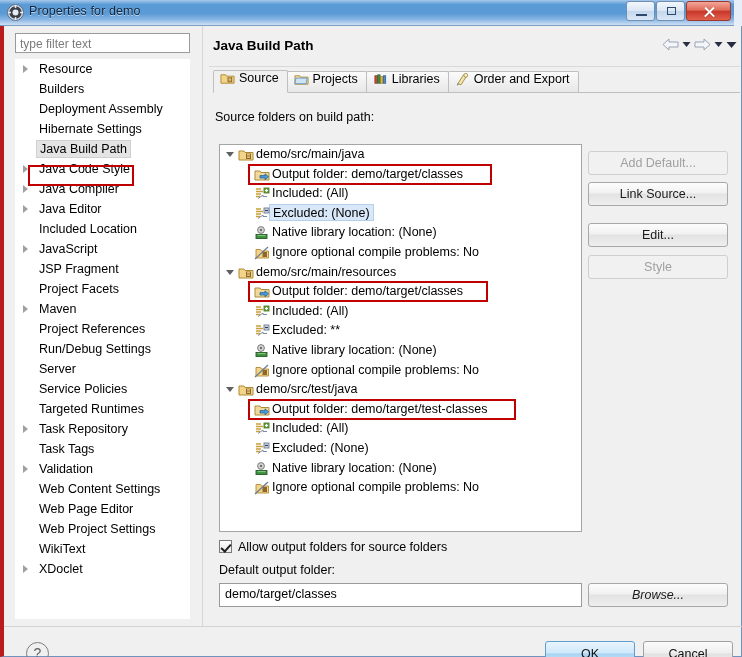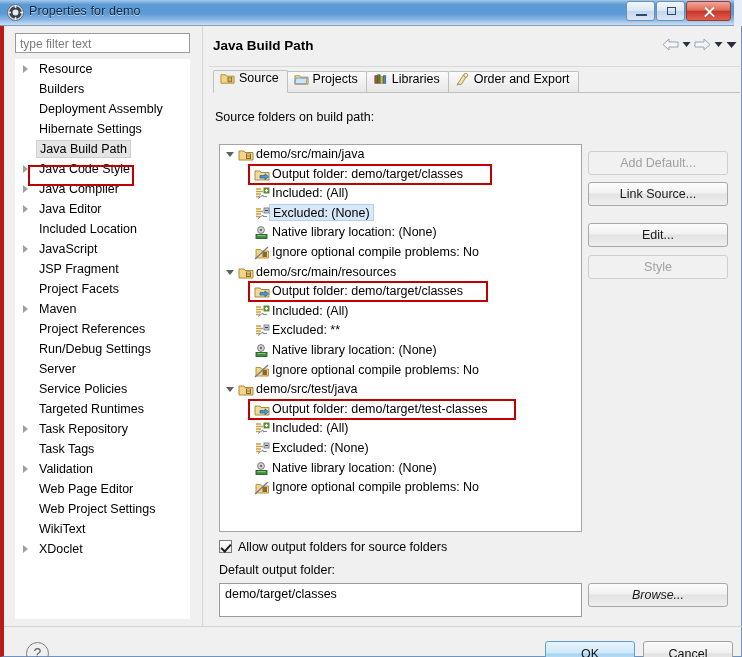--- a/index.html
+++ b/index.html
@@ -162,21 +162,21 @@
     position:absolute;left:0;top:0;width:13px;height:13px;
     border:1px solid #7a7a7a;background:linear-gradient(to bottom,#fff,#eaeaea);
     box-sizing:border-box;
   }
   .chkbox::after{
     content:"";position:absolute;left:3px;top:1px;width:4px;height:8px;
     border:solid #1e1e1e;border-width:0 2px 2px 0;transform:rotate(42deg);
   }
   .deflabel{position:absolute;left:215px;top:537px;font-size:12.5px;}
   .deffield{
-    position:absolute;left:215px;top:557px;width:363px;height:34px;
+    position:absolute;left:215px;top:557px;width:363px;height:24px;
     border:1px solid #9a9a9a;background:#fff;box-sizing:border-box;
     font-size:12.5px;padding:3px 16px 0 5px;
   }
 
   
   .footline{position:absolute;left:0;top:600px;width:740px;height:1px;background:#d3d3d3;}
   .helpbtn{
     position:absolute;left:22px;top:616px;width:23px;height:23px;border-radius:50%;
     border:1.4px solid #7d7d7d;box-sizing:border-box;
     font-size:14px;color:#5d5d5d;text-align:center;line-height:20px;
@@ -243,20 +243,21 @@
         <div class="lrow"><span class="lbl">Project Facets</span></div>
         <div class="lrow"><span class="arw"></span><span class="lbl">Maven</span></div>
         <div class="lrow"><span class="lbl">Project References</span></div>
         <div class="lrow"><span class="lbl">Run/Debug Settings</span></div>
         <div class="lrow"><span class="lbl">Server</span></div>
         <div class="lrow"><span class="lbl">Service Policies</span></div>
         <div class="lrow"><span class="lbl">Targeted Runtimes</span></div>
         <div class="lrow"><span class="arw"></span><span class="lbl">Task Repository</span></div>
         <div class="lrow"><span class="lbl">Task Tags</span></div>
         <div class="lrow"><span class="arw"></span><span class="lbl">Validation</span></div>
+        <div class="lrow"><span class="lbl">Web Content Settings</span></div>
         <div class="lrow"><span class="lbl">Web Page Editor</span></div>
         <div class="lrow"><span class="lbl">Web Project Settings</span></div>
         <div class="lrow"><span class="lbl">WikiText</span></div>
         <div class="lrow"><span class="arw"></span><span class="lbl">XDoclet</span></div>
       </div>
     <div class="annot-left"></div>
 
     <div class="panel-sep"></div>
 
     <div class="rpanel">

